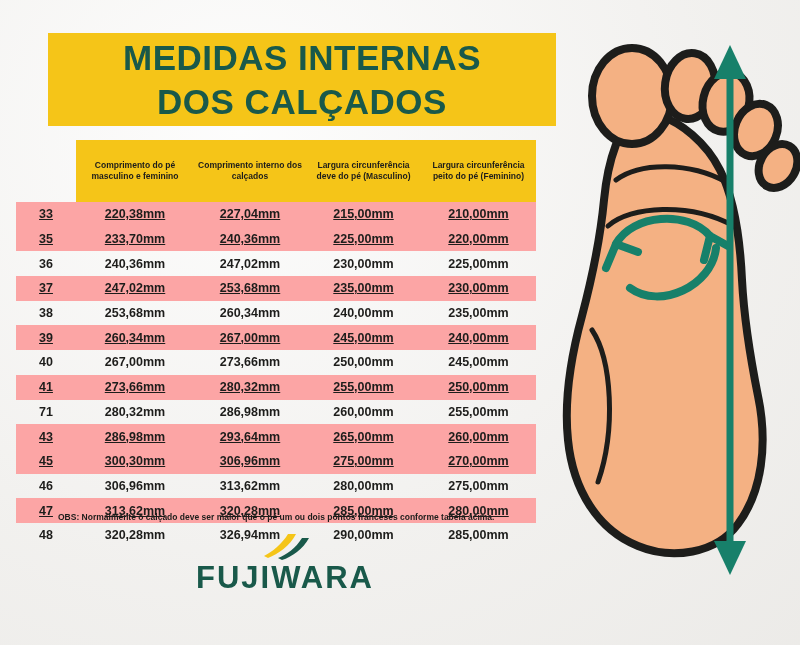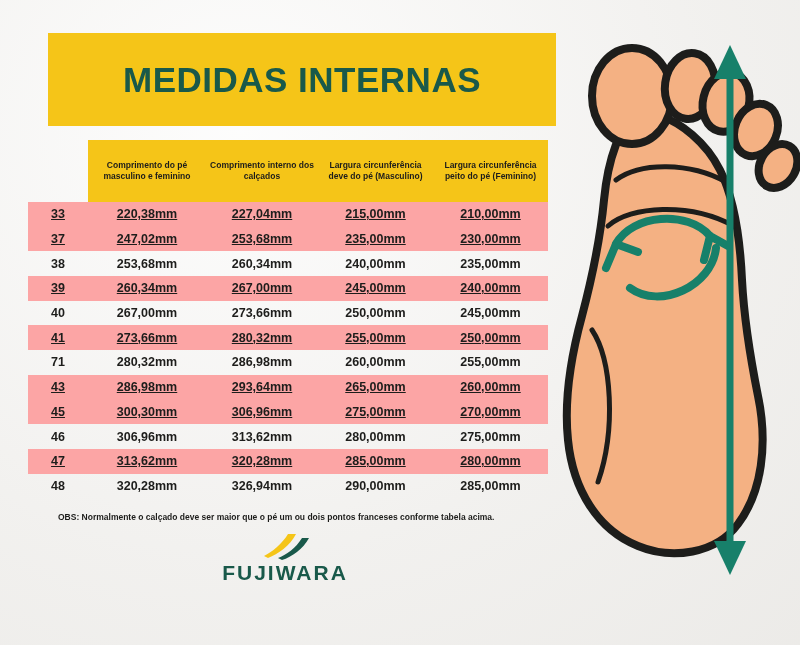--- a/index.html
+++ b/index.html
@@ -44,21 +44,21 @@
     color: #19594a;
     font-weight: bold;
     font-size: 35px;
     letter-spacing: 0.5px;
     text-align: center;
   }
 
   
   .table-wrap {
     position: absolute;
-    left: 28px;
+    left: 16px;
     top: 140px;
     width: 520px;
   }
   table.sizes {
     border-collapse: collapse;
     width: 520px;
     table-layout: fixed;
   }
   table.sizes col.c0 { width: 60px; }
   table.sizes col.c1 { width: 118px; }
@@ -114,21 +114,21 @@
     left: 185px;
     top: 530px;
     width: 200px;
     text-align: center;
   }
   .brand-mark {
     display: block;
     margin: 0 auto 2px auto;
   }
   .brand-name {
-    font-size: 21px;
+    font-size: 31px;
     font-weight: bold;
     letter-spacing: 2px;
     color: #19594a;
     line-height: 1;
   }
 
   
   .foot-art {
     position: absolute;
     left: 520px;
@@ -144,20 +144,21 @@
     height: 530px;
   }
 </style>
 </head>
 <body>
 
 <div id="page">
 
   <div class="title-box">
     <div class="title-line">MEDIDAS INTERNAS</div>
+    <div class="title-line">DOS CALÇADOS</div>
   </div>
 
   <div class="table-wrap">
     <table class="sizes">
       <colgroup>
         <col class="c0">
           <col class="c1">
           <col class="c2">
           <col class="c3">
           <col class="c4">
@@ -173,20 +174,34 @@
       </thead>
       <tbody>
         <tr class="odd">
             <td>33</td>
             <td>220,38mm</td>
             <td>227,04mm</td>
             <td>215,00mm</td>
             <td>210,00mm</td>
           </tr>
         <tr class="odd">
+            <td>35</td>
+            <td>233,70mm</td>
+            <td>240,36mm</td>
+            <td>225,00mm</td>
+            <td>220,00mm</td>
+          </tr>
+        <tr class="even">
+            <td>36</td>
+            <td>240,36mm</td>
+            <td>247,02mm</td>
+            <td>230,00mm</td>
+            <td>225,00mm</td>
+          </tr>
+        <tr class="odd">
             <td>37</td>
             <td>247,02mm</td>
             <td>253,68mm</td>
             <td>235,00mm</td>
             <td>230,00mm</td>
           </tr>
         <tr class="even">
             <td>38</td>
             <td>253,68mm</td>
             <td>260,34mm</td>

